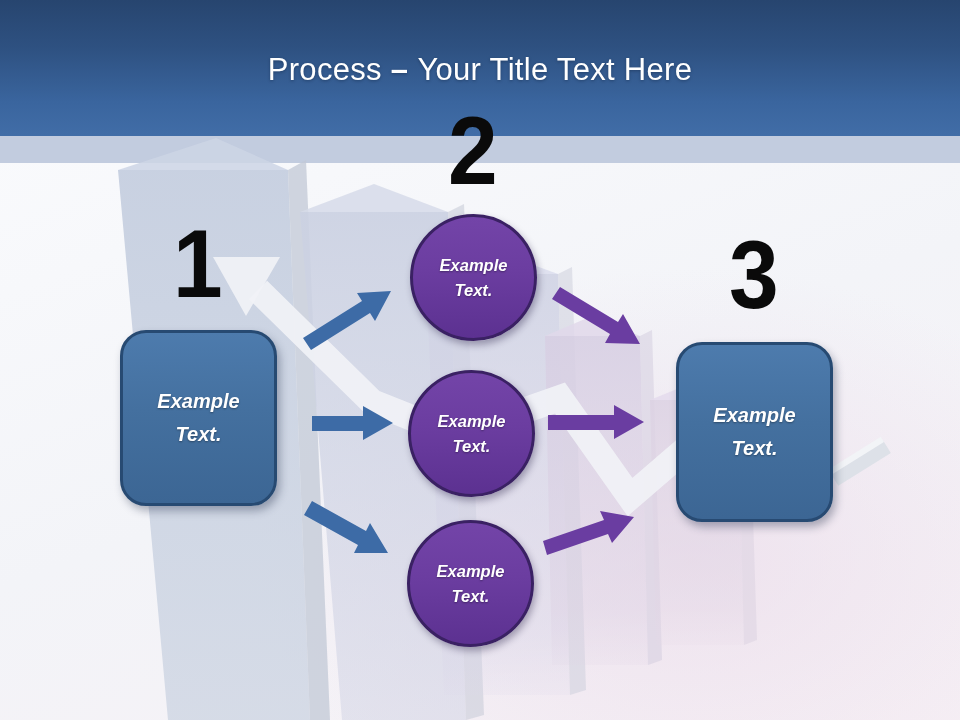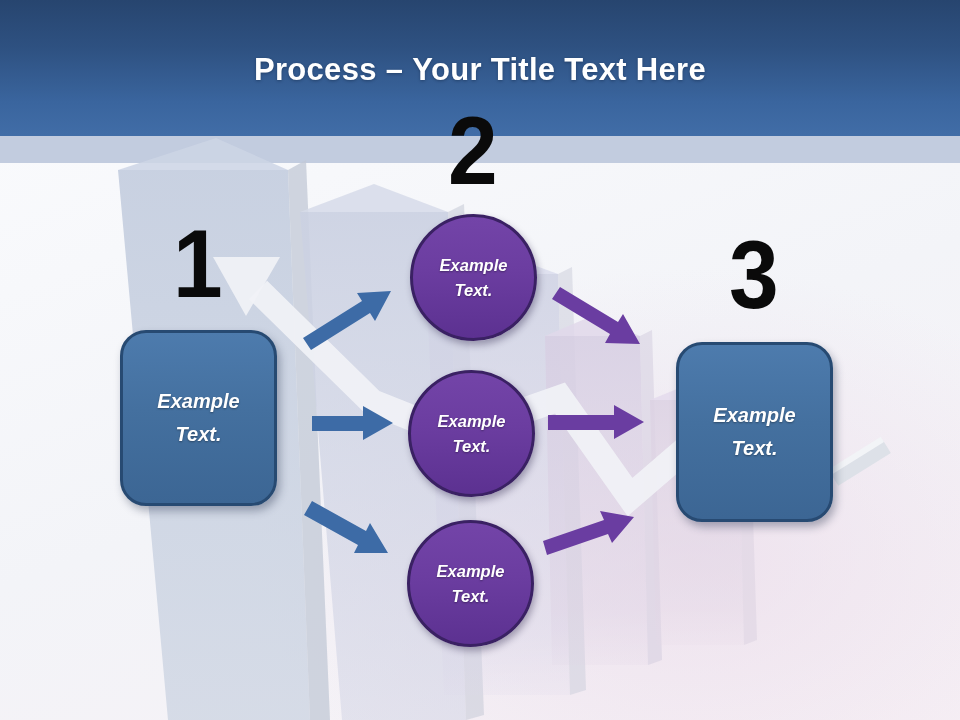--- a/index.html
+++ b/index.html
@@ -7,23 +7,23 @@
          background:linear-gradient(160deg,#fbfcfe 0%,#f3f4f8 55%,#f6f0f5 100%);}
   .bg-tint{position:absolute;left:0;top:0;width:960px;height:720px;
            background:radial-gradient(ellipse 620px 420px at 72% 78%, rgba(233,214,231,.55), rgba(233,214,231,0) 70%);
            z-index:0;pointer-events:none;}
   
   .header{position:absolute;left:0;top:0;width:960px;height:136px;z-index:3;
           background:linear-gradient(180deg,var(--header-top,#27456f) 0%,#2e5181 35%,#3a659e 75%,var(--header-bottom,#416da7) 100%);}
   .band{position:absolute;left:0;top:136px;width:960px;height:27px;background:var(--band,#c2ccdf);z-index:1;}
   .title{position:absolute;left:0;top:52px;width:960px;text-align:center;color:var(--title,#ffffff);
          font-size:31px;letter-spacing:.3px;text-shadow:0 1px 3px rgba(10,20,40,.35);white-space:nowrap;}
-  .title .t-bold{font-weight:700;margin-top:16px;}
+  .title .t-bold{font-weight:400;margin-top:16px;}
   .title .t-sep{font-weight:700;margin:0 9px;}
-  .title .t-rest{font-weight:700;}
+  .title .t-rest{font-weight:400;}
   
   .stepnum{position:absolute;color:var(--number,#0a0a0a);font-weight:700;font-size:96px;line-height:1;
            transform:translate(-50%,-50%) scaleX(.93);z-index:4;letter-spacing:-2px;}
   
   .bg-svg{position:absolute;left:0;top:0;z-index:2;}
   .fg-svg{position:absolute;left:0;top:0;z-index:5;}
   .bar-top{opacity:.85;}
   .zigzag{stroke:#f1f2f6;stroke-width:26;fill:none;stroke-miterlimit:8;opacity:.92;}
   .zighead{fill:#f1f2f6;opacity:.92;}
   .arrow-blue{fill:var(--arrow-blue,#3d6ba6);}

